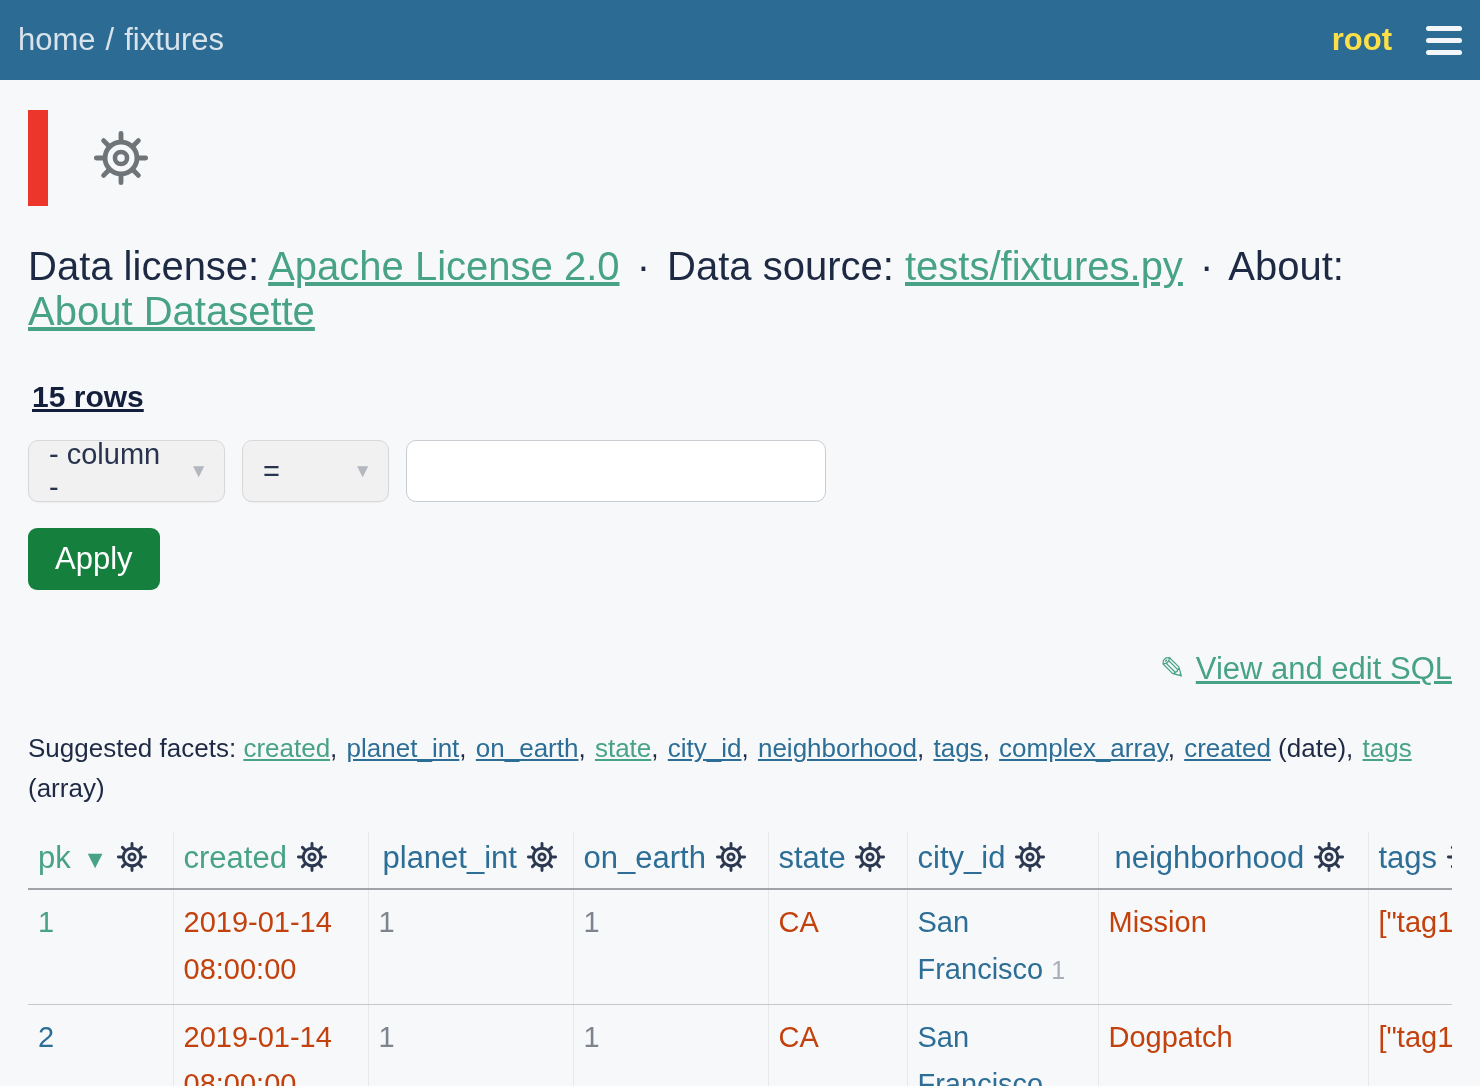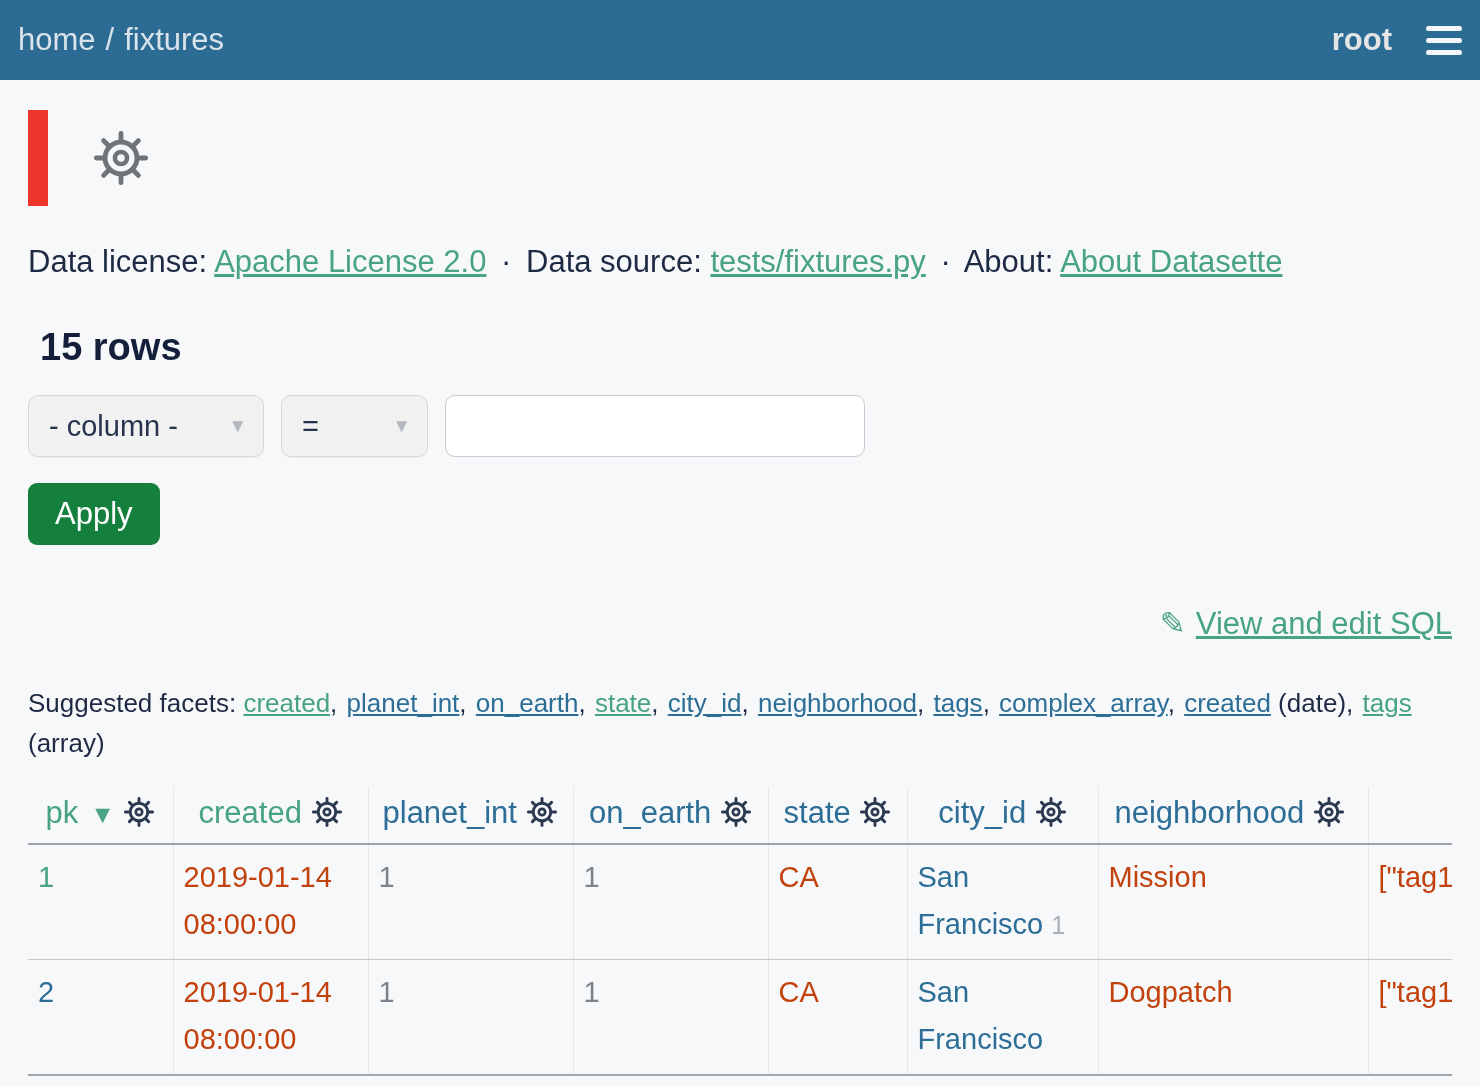--- a/index.html
+++ b/index.html
@@ -19,50 +19,50 @@
   
   .site-header {
     height: 80px; background: #2c6b93;
     display: flex; align-items: center; justify-content: space-between;
     padding: 0 18px;
   }
   .crumbs { font-size: 31px; color: #d9e3eb; }
   .crumbs a { color: #d9e3eb; text-decoration: none; }
   .crumb-sep { margin: 0 10px; }
   .header-right { display: flex; align-items: center; gap: 34px; }
-  .user-name { color: #e5e5e5; font-weight: bold; font-size: 31px; }
+  .user-name { color: #fde047; font-weight: bold; font-size: 31px; }
   .burger { display: flex; flex-direction: column; gap: 7px; padding: 4px 0; background: none; border: none; cursor: pointer; }
   .burger span { display: block; width: 36px; height: 5px; background: #f4f7f9; border-radius: 3px; }
 
   main { padding: 0 28px; }
 
   
   .title-row { display: flex; align-items: center; margin-top: 30px; }
   .red-bar { width: 20px; height: 96px; background: #ec352b; margin-right: 22px; flex: none; }
   h1.page-title { font-size: 63px; font-weight: bold; margin: 0; color: #141f3c; letter-spacing: -1px; }
   .title-gear { margin-left: 22px; color: #6f7478; }
   .title-gear svg { width: 58px; height: 58px; display: block; }
 
   
-  .metadata { font-size: 31px; margin: 38px 0 0; color: #1e2a44; }
+  .metadata { font-size: 40px; margin: 38px 0 0; color: #1e2a44; }
   .dot { margin: 0 6px; }
 
   
-  h3.row-count { font-size: 38px; font-weight: bold; margin: 46px 12px 0; color: #141f3c; }
+  h3.row-count { font-size: 30px; font-weight: bold; margin: 46px 4px 0; color: #141f3c; text-decoration: underline; }
 
   
   .filter-row { display: flex; margin-top: 26px; gap: 17px; align-items: center; }
   .select {
     background: #f1f1f2; border: 1px solid #d8d8da; border-radius: 10px;
     height: 62px; display: flex; align-items: center; justify-content: space-between;
     padding: 0 16px 0 20px; font-size: 29px; color: #28334e; cursor: pointer;
     box-shadow: 0 1px 1px rgba(0,0,0,0.04);
   }
   .select .arr { color: #b3b8be; font-size: 19px; margin-left: 24px; }
-  .sel-col { width: 236px; }
+  .sel-col { width: 197px; }
   .sel-op { width: 147px; }
   input.filter-value {
     width: 420px; height: 62px; border: 1px solid #c9ccd0; border-radius: 10px;
     background: #ffffff; font-size: 29px; padding: 0 16px;
     font-family: "Liberation Sans", sans-serif;
   }
 
   button.apply {
     margin-top: 26px; background: #15803d; color: #fff; border: none; border-radius: 9px;
     font-size: 31px; padding: 13px 27px; cursor: pointer;
@@ -73,21 +73,21 @@
   .pencil { color: #48a385; margin-right: 10px; font-size: 31px; }
 
   .export-row { margin: 44px 0 0; font-size: 31px; }
   .facets-row { margin: 42px 0 0; font-size: 26px; line-height: 1.52; max-width: 1415px; }
   .sep { margin-right: 2px; }
 
   
   .table-wrap { margin-top: 24px; width: 1424px; overflow: hidden; }
   table { border-collapse: collapse; table-layout: fixed; width: 1710px; }
   th {
-    font-weight: normal; text-align: center; font-size: 31px;
+    font-weight: normal; text-align: left; font-size: 31px;
     padding: 8px 10px 12px; border-bottom: 2px solid #9fa2a6;
     vertical-align: bottom; white-space: nowrap; overflow: hidden;
   }
   td {
     font-size: 29px; padding: 9px 10px 11px; vertical-align: top;
     line-height: 1.62; border-bottom: 1px solid #c5c7ca; overflow: hidden;
   }
   tr.last-row td { border-bottom: 2px solid #a4a7aa; }
   td + td, th + th { border-left: 1px solid #e7e8ea; }
   .cell-dark { color: #c2410c; }

